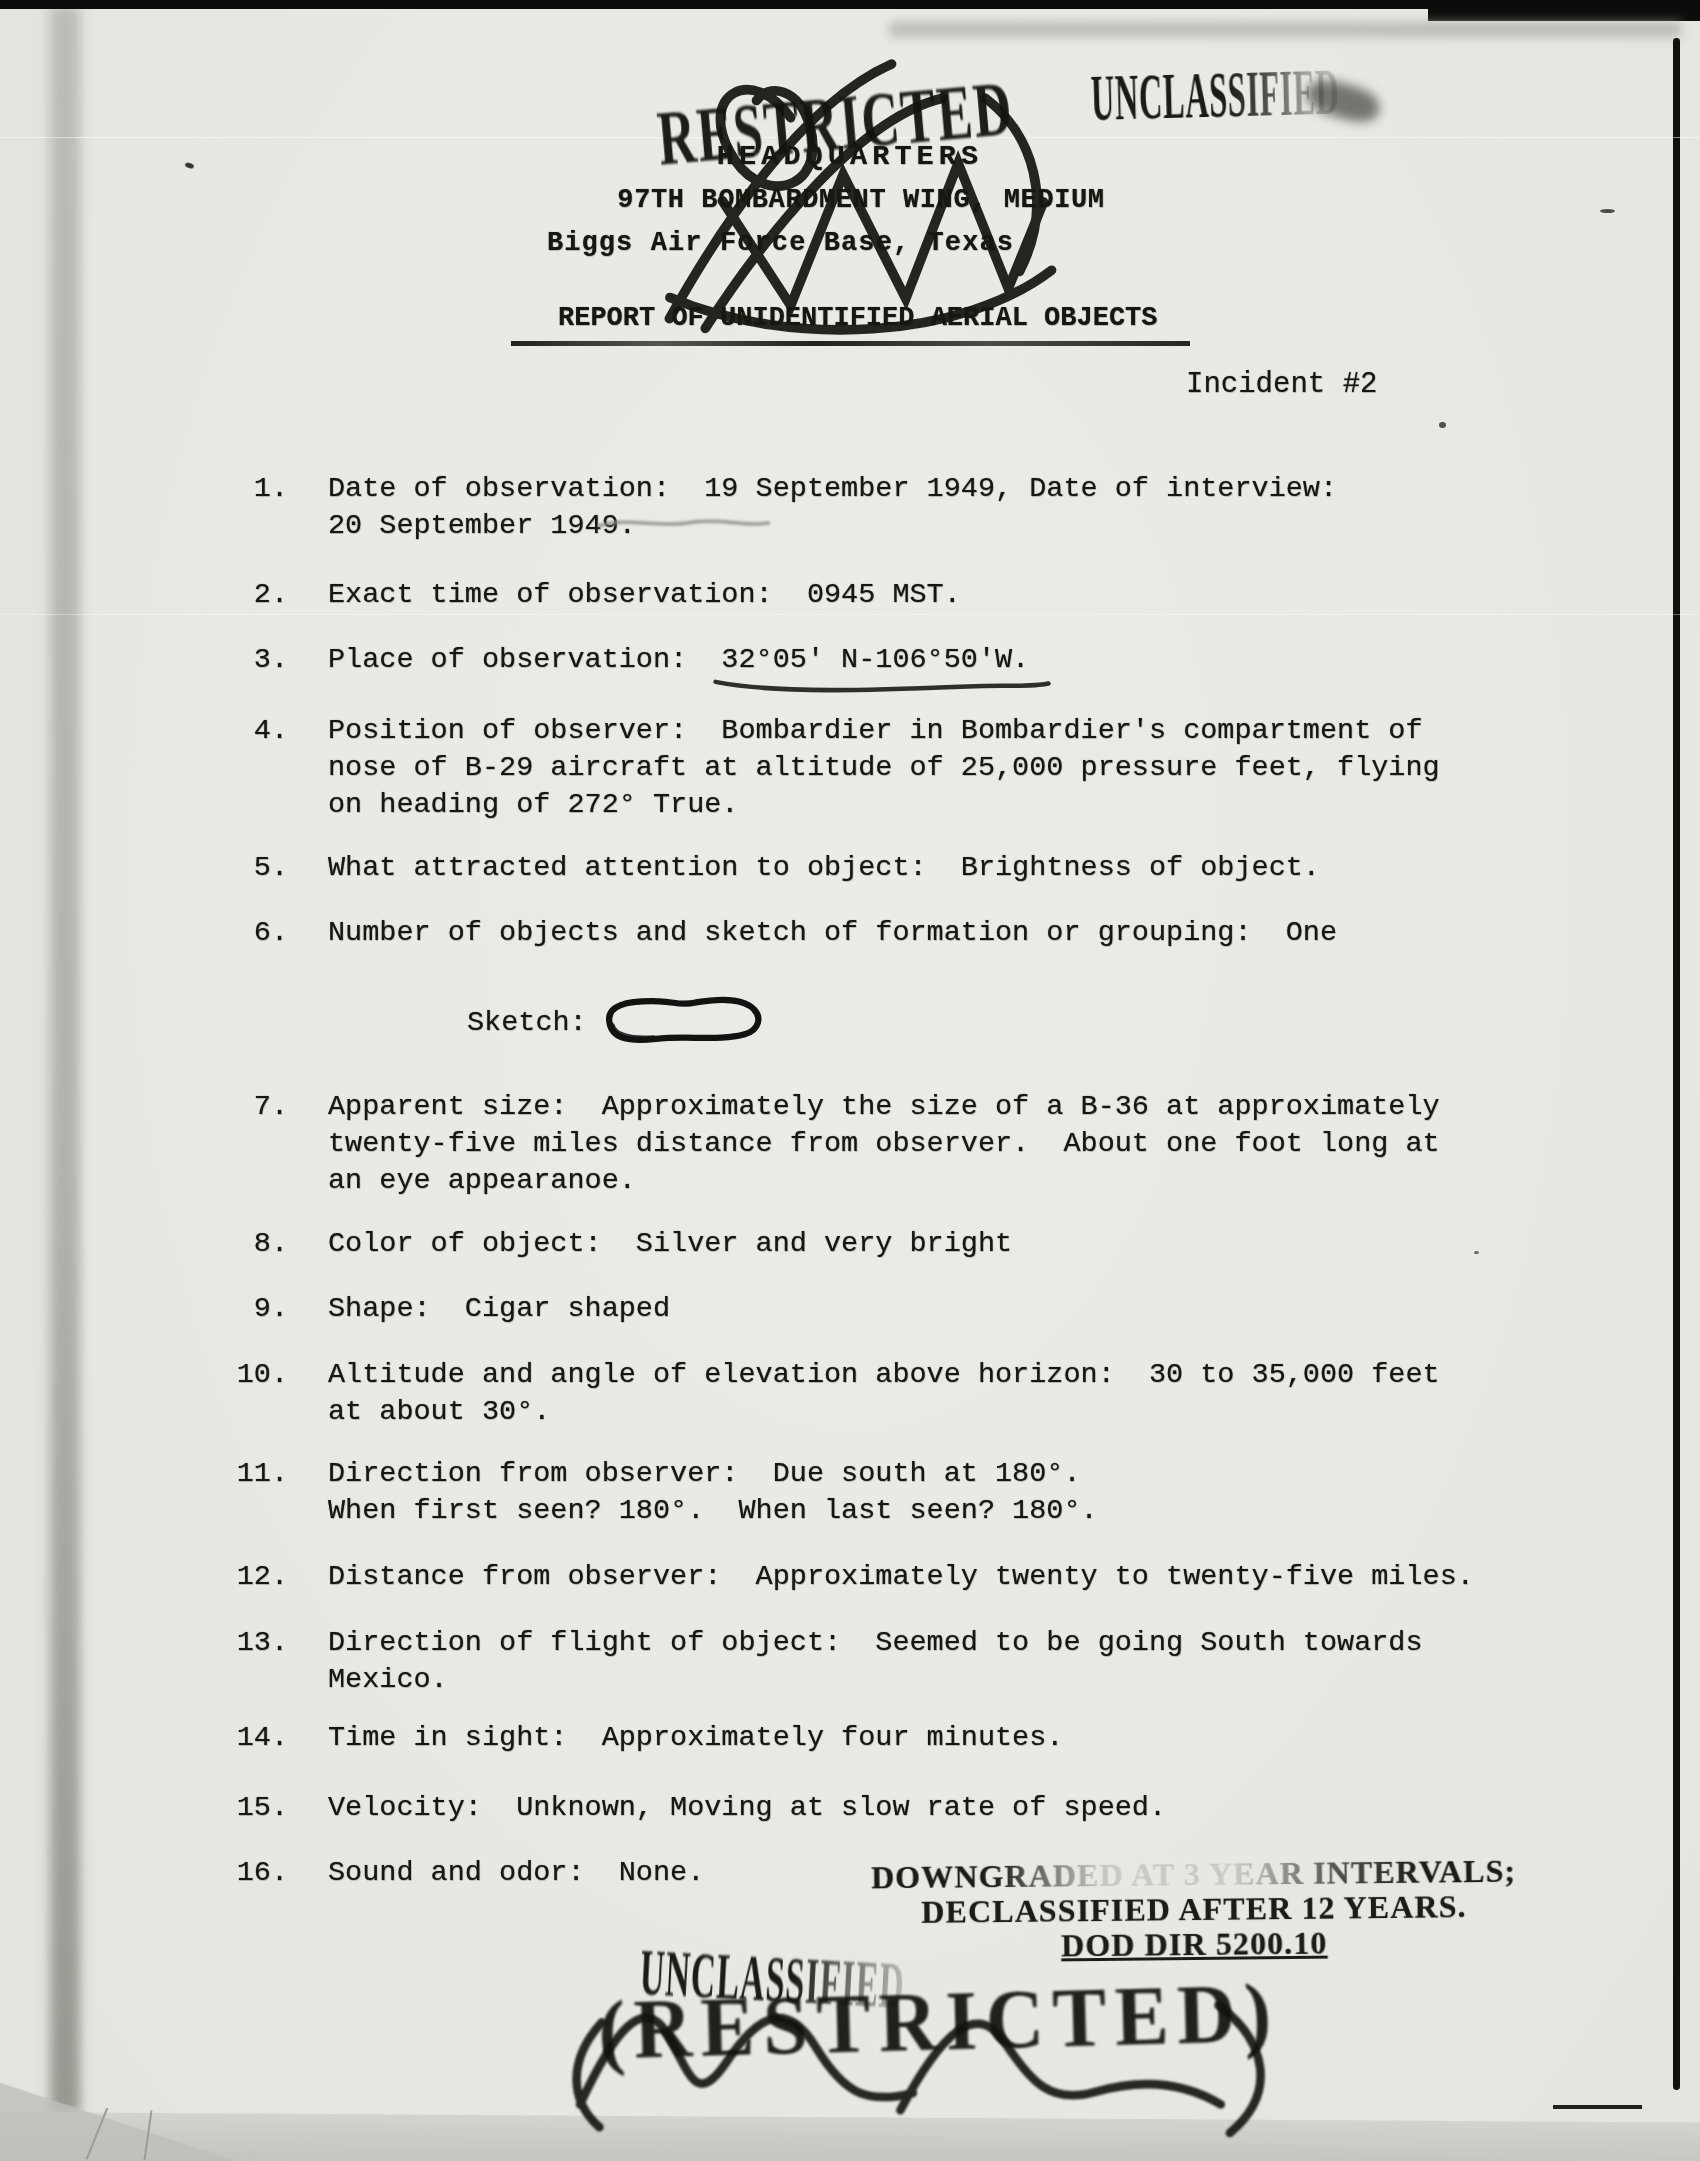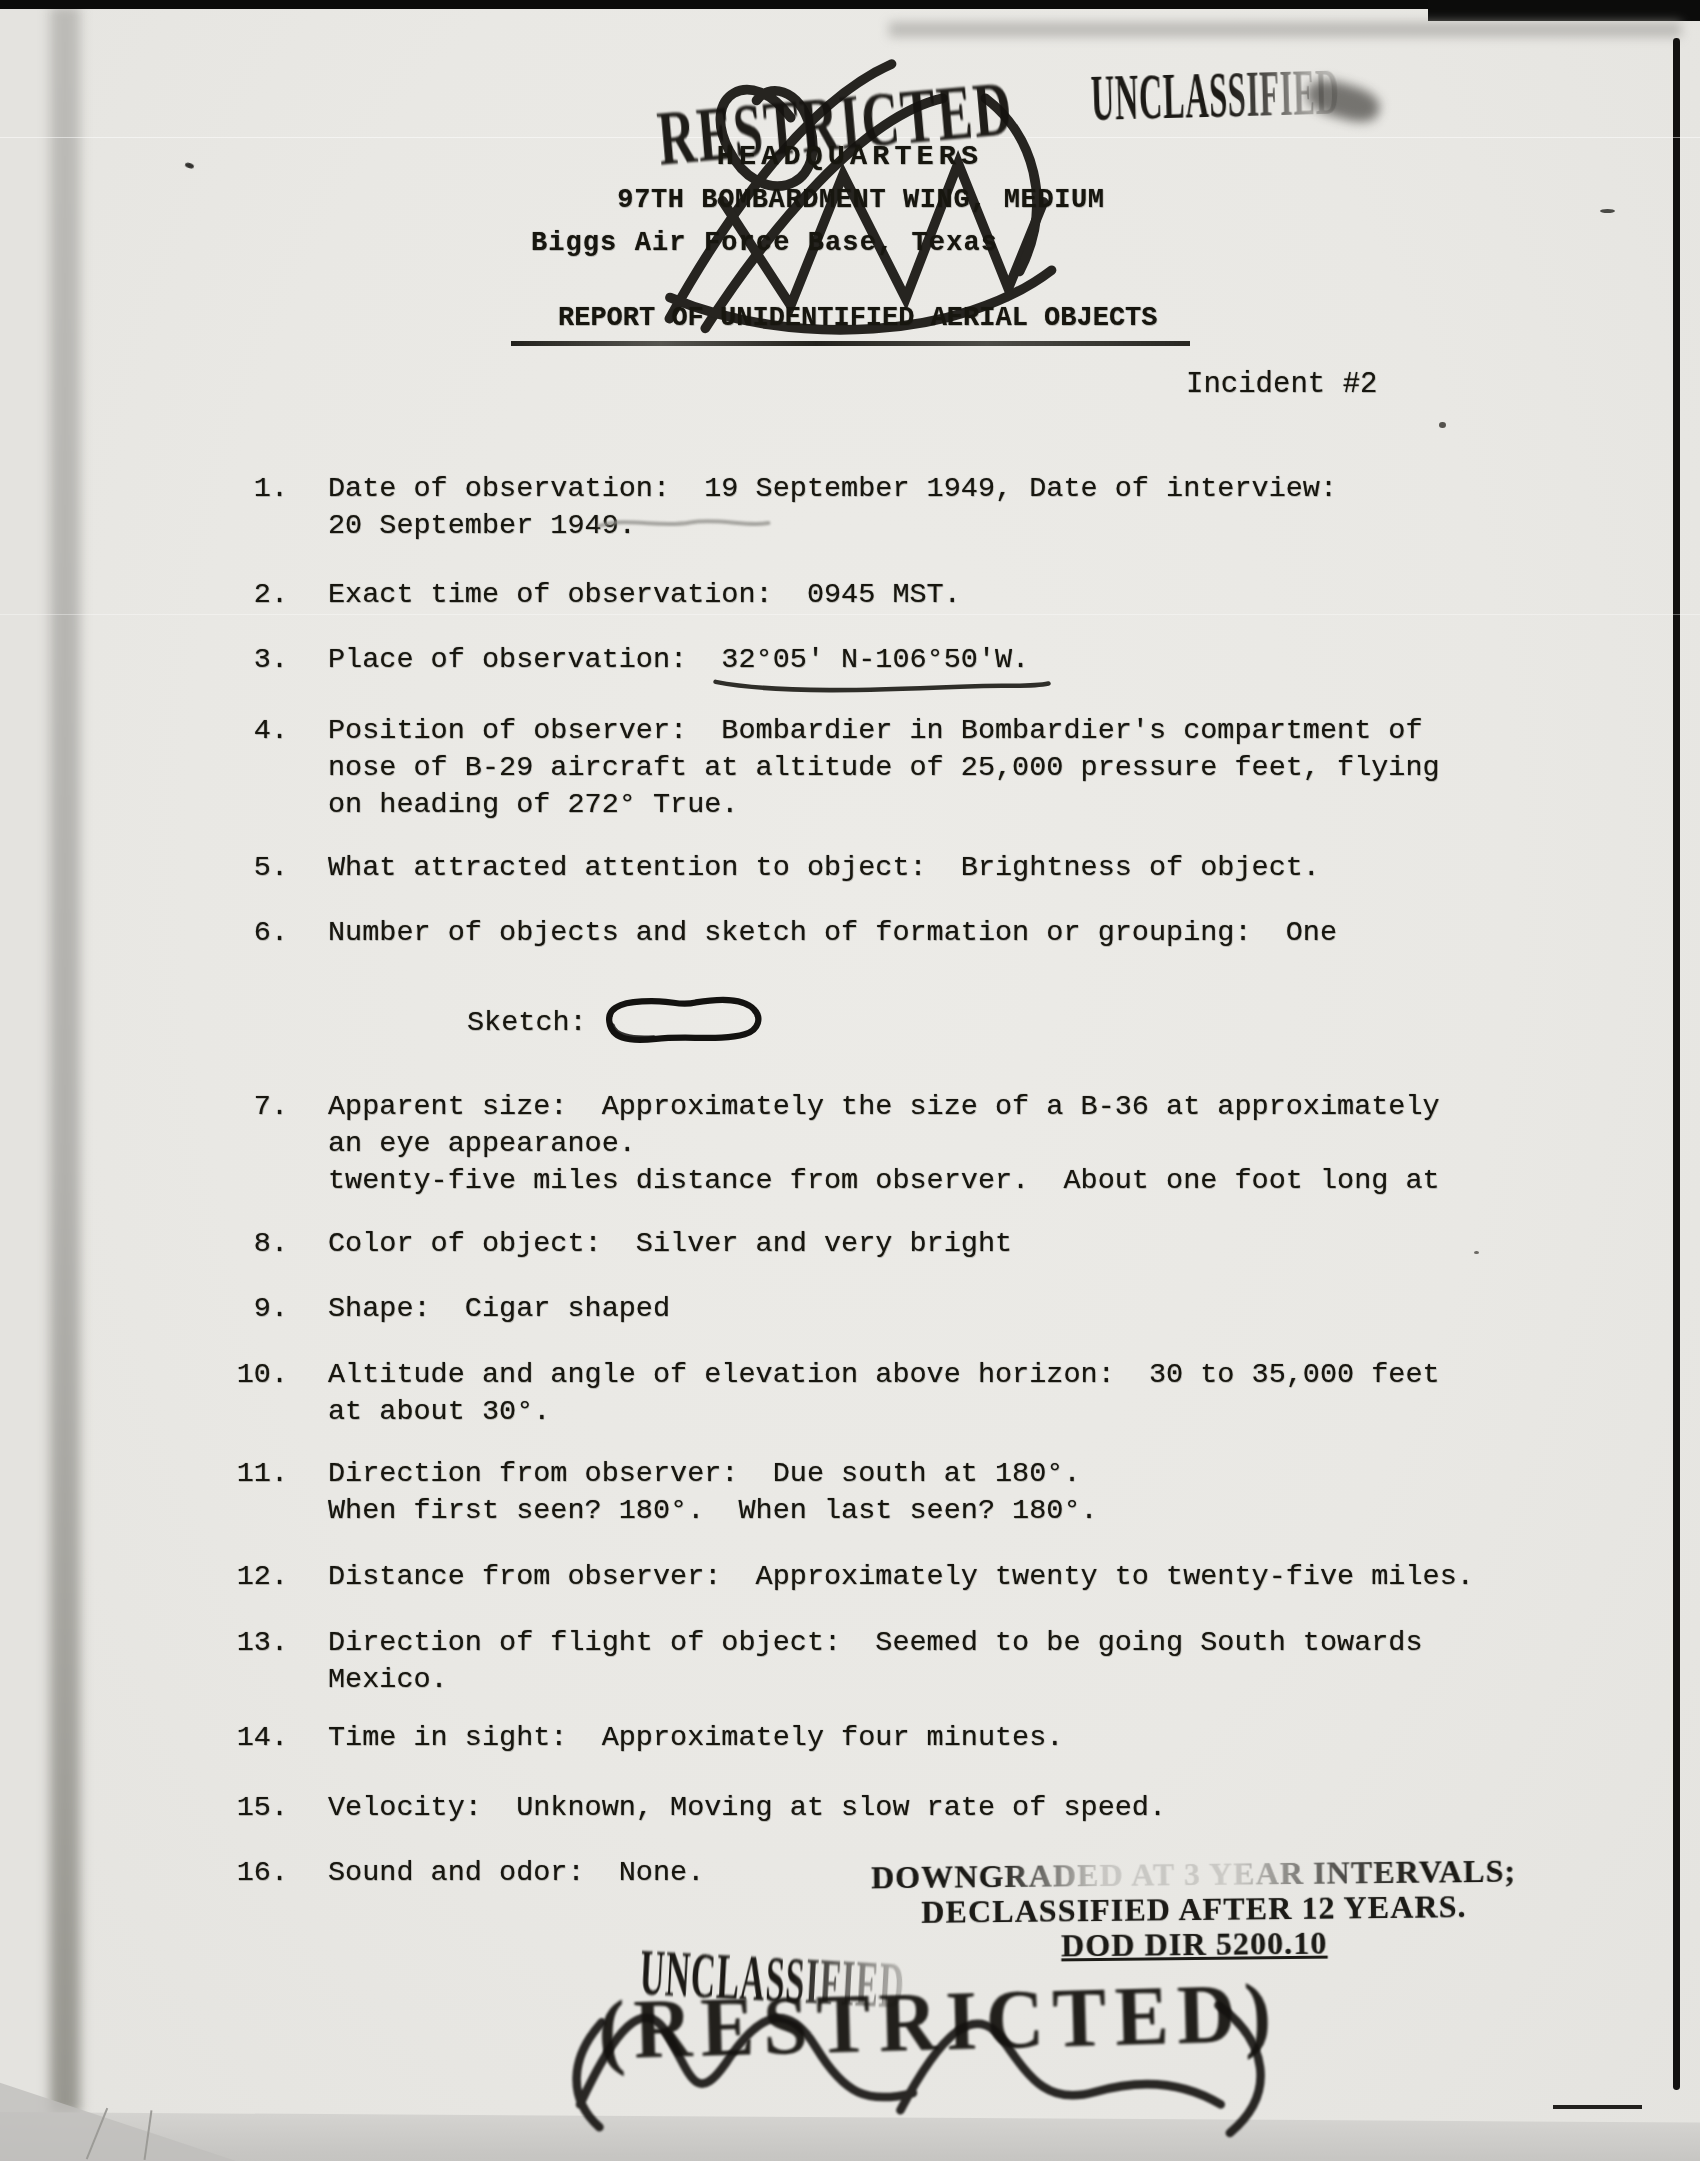--- a/index.html
+++ b/index.html
@@ -31,21 +31,21 @@
   .speck.p1{top:163px;left:185px;width:8.5px;height:5.1px;transform:rotate(18deg);}
   .speck.p2{top:209px;left:1600px;width:15px;height:4px;background:#4a4a46;}
   .speck.p3{top:422px;left:1439px;width:6.8px;height:6.3px;background:#55534e;}
   .speck.p4{top:1251px;left:1474px;width:5.1px;height:3.4px;background:#6b6964;}
 
   
   .typed{position:absolute;color:#17160f;white-space:pre;
     text-shadow:0 0 1.1px rgba(23,22,15,.55),0.6px 0.6px 0 rgba(23,22,15,.18);}
   #hq{top:140px;left:0;width:1700px;text-align:center;font-size:28.5px;font-weight:700;letter-spacing:5.1px;}
   #wing{top:185px;left:0;width:1700px;text-align:center;font-size:27px;font-weight:700;letter-spacing:0.6px;margin-left:11px;}
-  #base{top:228px;left:0;width:1529px;text-align:center;font-size:27px;font-weight:700;letter-spacing:1.1px;}
+  #base{top:228px;left:16px;width:1529px;text-align:center;font-size:27px;font-weight:700;letter-spacing:1.1px;}
   #title{top:303px;left:514px;font-size:27px;font-weight:700;margin-left:44px;}
   #title-underline{position:absolute;top:341px;left:511px;width:679px;height:5.1px;filter:blur(0.6px);
     background:linear-gradient(90deg,rgba(23,22,17,.95),rgba(23,22,17,.7) 22%,rgba(23,22,17,.95) 45%,rgba(23,22,17,.75) 70%,rgba(23,22,17,.92));}
   #incident{top:368px;left:1186px;font-size:29px;text-align:right;}
   #sketch-label{top:1006px;left:467px;font-size:28.5px;}
 
   .item{position:absolute;left:328px;font-size:28.5px;line-height:37px;color:#17160f;
     text-shadow:0 0 1.1px rgba(23,22,15,.55),0.6px 0.6px 0 rgba(23,22,15,.18);}
   .item .line{white-space:pre;}
   .item .num{position:absolute;left:-94px;width:54px;text-align:right;white-space:pre;}
@@ -174,22 +174,22 @@
 
   <div id="sketch-label" class="typed">Sketch:</div>
   <svg class="anno-svg" width="182" height="63" viewBox="0 0 320 110" style="left:590px;top:992px;filter:blur(0.3px);">
     <path d="M 34 52 C 30 24 62 14 122 16 C 150 17 160 24 186 18 C 232 10 272 12 288 30 C 302 44 298 66 272 74 C 230 86 168 76 116 82 C 64 88 38 80 34 52 Z" fill="none" stroke="#131210" stroke-width="11" stroke-linejoin="round"></path>
     <path d="M 40 58 C 44 74 70 82 112 79" fill="none" stroke="#131210" stroke-width="7" stroke-linecap="round" opacity=".85"></path>
   </svg>
 
   <div class="item" id="it7">
     <span class="num">7.</span>
     <div class="line">Apparent size:  Approximately the size of a B-36 at approximately</div>
+    <div class="line">twenty-five miles distance from observer.  About one foot long at</div>
     <div class="line">an eye appearanoe.</div>
-    <div class="line">twenty-five miles distance from observer.  About one foot long at</div>
   </div>
 
   <div class="item" id="it8">
     <span class="num">8.</span>
     <div class="line">Color of object:  Silver and very bright</div>
   </div>
 
   <div class="item" id="it9">
     <span class="num">9.</span>
     <div class="line">Shape:  Cigar shaped</div>

